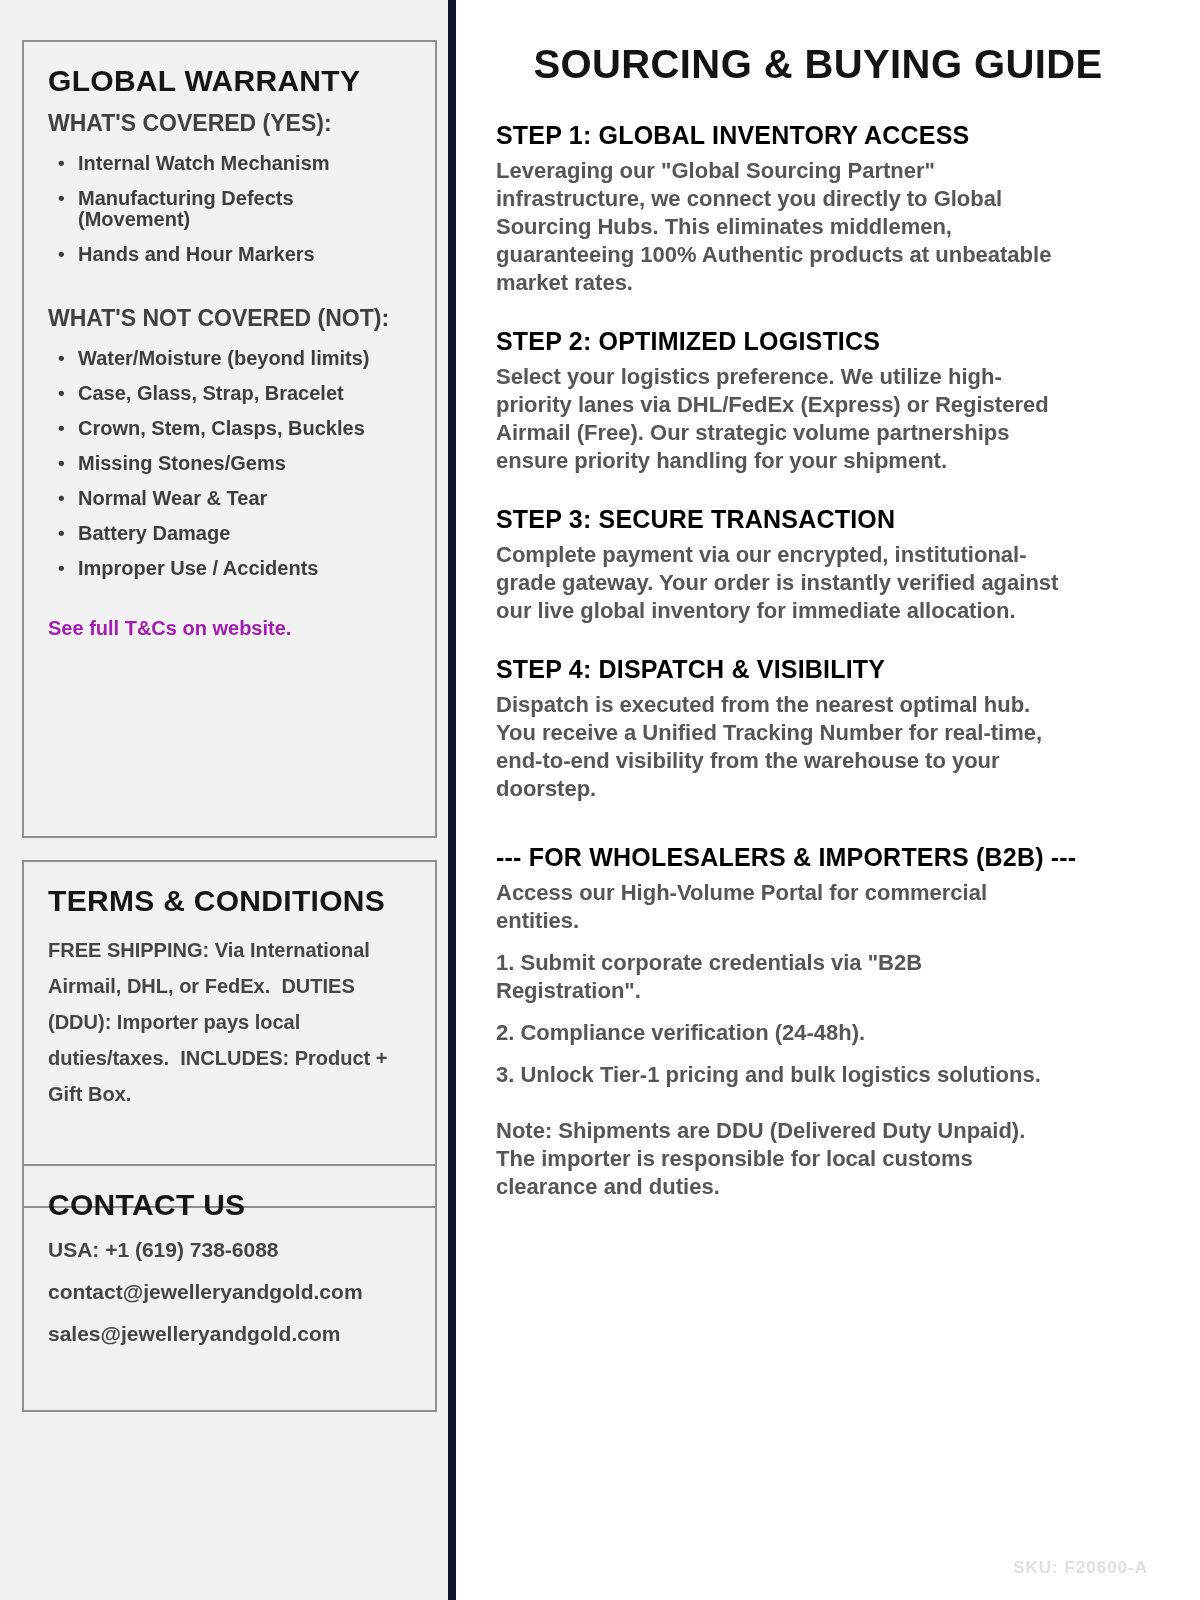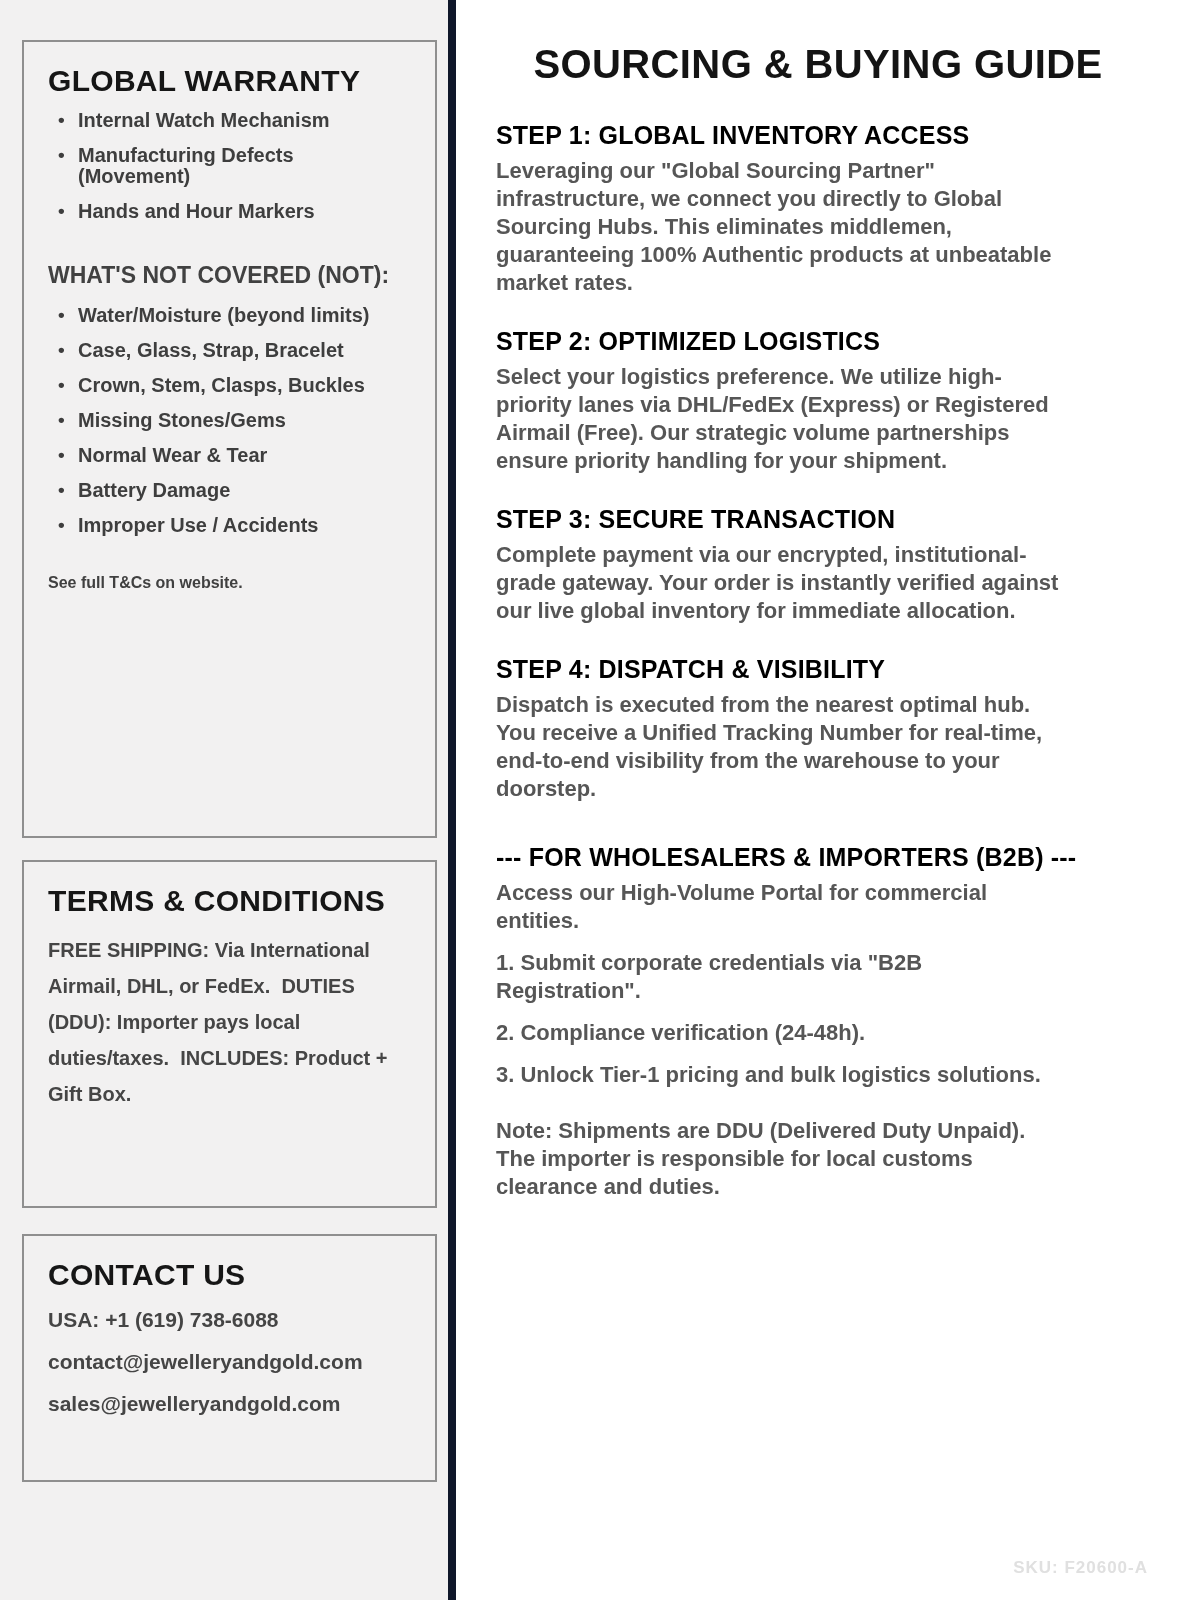--- a/index.html
+++ b/index.html
@@ -24,21 +24,21 @@
   }
   .panel {
     position: absolute;
     left: 22px;
     width: 415px;
     border: 2px solid #8f8f8f;
     padding: 22px 24px;
   }
   .panel-warranty { top: 40px;   height: 798px; }
   .panel-terms    { top: 860px;  height: 348px; }
-  .panel-contact  { top: 1234px; height: 248px; }
+  .panel-contact  { top: 1164px; height: 248px; }
 
   .panel-title {
     margin: 0 0 12px 0;
     font-size: 30px;
     font-weight: bold;
     color: #161616;
     letter-spacing: 0.3px;
   }
   .panel-sub {
     margin: 4px 0 16px 0;
@@ -59,23 +59,23 @@
   }
   .bullet-list li::before {
     content: "\2022";
     position: absolute;
     left: 2px; top: 0;
     font-size: 19px;
     color: #3e3e3e;
   }
   .panel-footnote {
     margin: 38px 0 0 0;
-    font-size: 16px;
-    font-weight: bold;
-    color: #404040;
+    font-size: 20px;
+    font-weight: bold;
+    color: #a21caf;
   }
   .panel-body {
     margin: 14px 0 0 0;
     font-size: 20px;
     font-weight: bold;
     color: #454545;
     line-height: 36px;
     white-space: pre-wrap;
   }
   .contact-line {
@@ -134,20 +134,21 @@
     letter-spacing: 1px;
   }
 </style>
 </head>
 <body>
 
 <aside class="sidebar">
 
   <section class="panel panel-warranty">
     <h2 class="panel-title">GLOBAL WARRANTY</h2>
+    <div class="panel-sub">WHAT'S COVERED (YES):</div>
     <ul class="bullet-list">
       <li>Internal Watch Mechanism</li>
       <li>Manufacturing Defects (Movement)</li>
       <li>Hands and Hour Markers</li>
     </ul>
     <div class="panel-sub second">WHAT'S NOT COVERED (NOT):</div>
     <ul class="bullet-list">
       <li>Water/Moisture (beyond limits)</li>
       <li>Case, Glass, Strap, Bracelet</li>
       <li>Crown, Stem, Clasps, Buckles</li>

